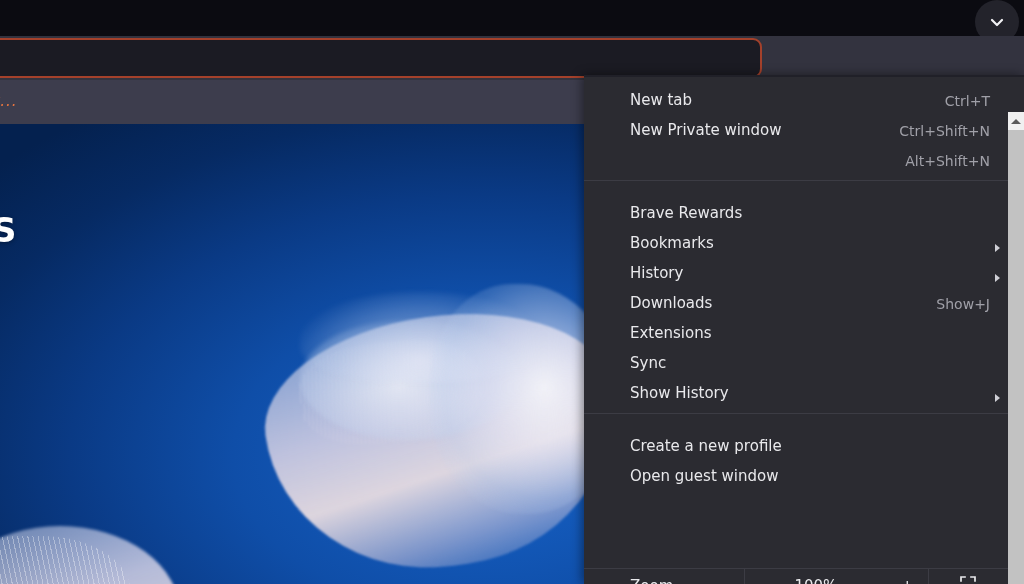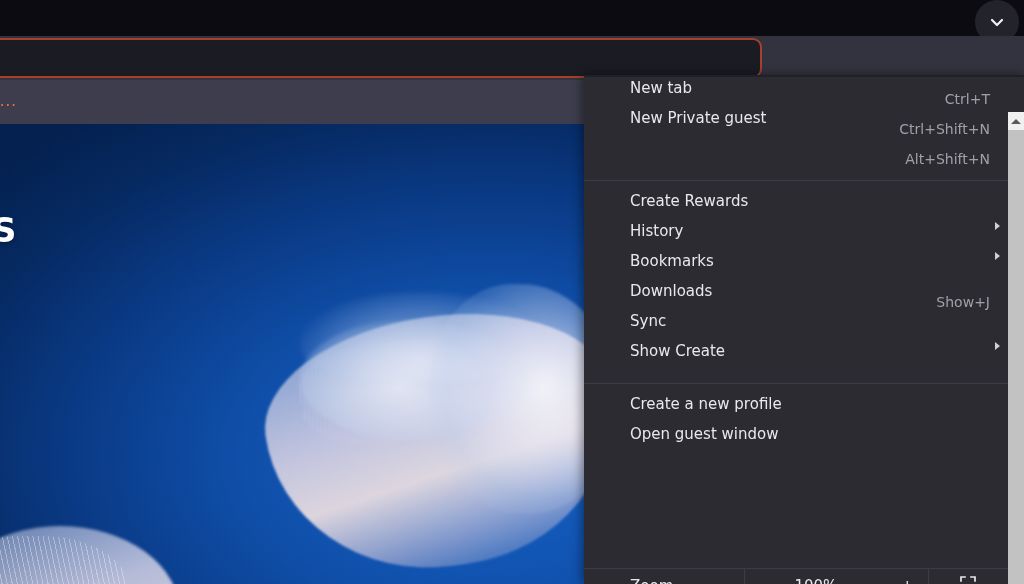--- a/index.html
+++ b/index.html
@@ -145,21 +145,21 @@
   }
 
   
   .menu {
     position:absolute; left:584px; top:75px; width:440px; height:509px;
     background:#2b2b31;
     box-shadow:-2px 0 10px rgba(0,0,0,.45);
     overflow:hidden;
   }
   .mi {
-    position:relative; height:30px; display:flex; align-items:flex-start;
+    position:relative; height:30px; display:flex; align-items:flex-end;
     padding-left:46px; padding-right:24px;
     color:#e9e9ec; font-size:15px; white-space:nowrap;
   }
   .mi .lbl { flex:0 0 auto; }
   .mi .accel {
     position:absolute; right:34px; color:#a0a0a8; font-size:14px;margin-top:12px;
   }
   .mi .arrow {
     position:absolute; right:24px; width:0; height:0;
     border-left:5px solid #cfcfd6;
@@ -292,49 +292,52 @@
   </div>
 
   <div class="menu">
     <div id="menu-groups">
         <div class="group">
           <div class="mi">
             <span class="lbl">New tab</span>
             <span class="accel">Ctrl+T</span>
           </div>
           <div class="mi">
-            <span class="lbl">New Private guest</span>
+            <span class="lbl">New Private window</span>
             <span class="accel">Ctrl+Shift+N</span>
           </div>
           <div class="mi">
             <span class="accel">Alt+Shift+N</span>
           </div>
         </div>
         <div class="msep"></div>
         <div class="group">
           <div class="mi">
-            <span class="lbl">Create Rewards</span>
+            <span class="lbl">Brave Rewards</span>
+          </div>
+          <div class="mi">
+            <span class="lbl">Bookmarks</span>
+            <span class="arrow"></span>
           </div>
           <div class="mi">
             <span class="lbl">History</span>
             <span class="arrow"></span>
           </div>
           <div class="mi">
-            <span class="lbl">Bookmarks</span>
-            <span class="arrow"></span>
-          </div>
-          <div class="mi">
             <span class="lbl">Downloads</span>
             <span class="accel">Show+J</span>
           </div>
           <div class="mi">
+            <span class="lbl">Extensions</span>
+          </div>
+          <div class="mi">
             <span class="lbl">Sync</span>
           </div>
           <div class="mi">
-            <span class="lbl">Show Create</span>
+            <span class="lbl">Show History</span>
             <span class="arrow"></span>
           </div>
         </div>
         <div class="msep"></div>
         <div class="group">
           <div class="mi">
             <span class="lbl">Create a new profile</span>
           </div>
           <div class="mi">
             <span class="lbl">Open guest window</span>

